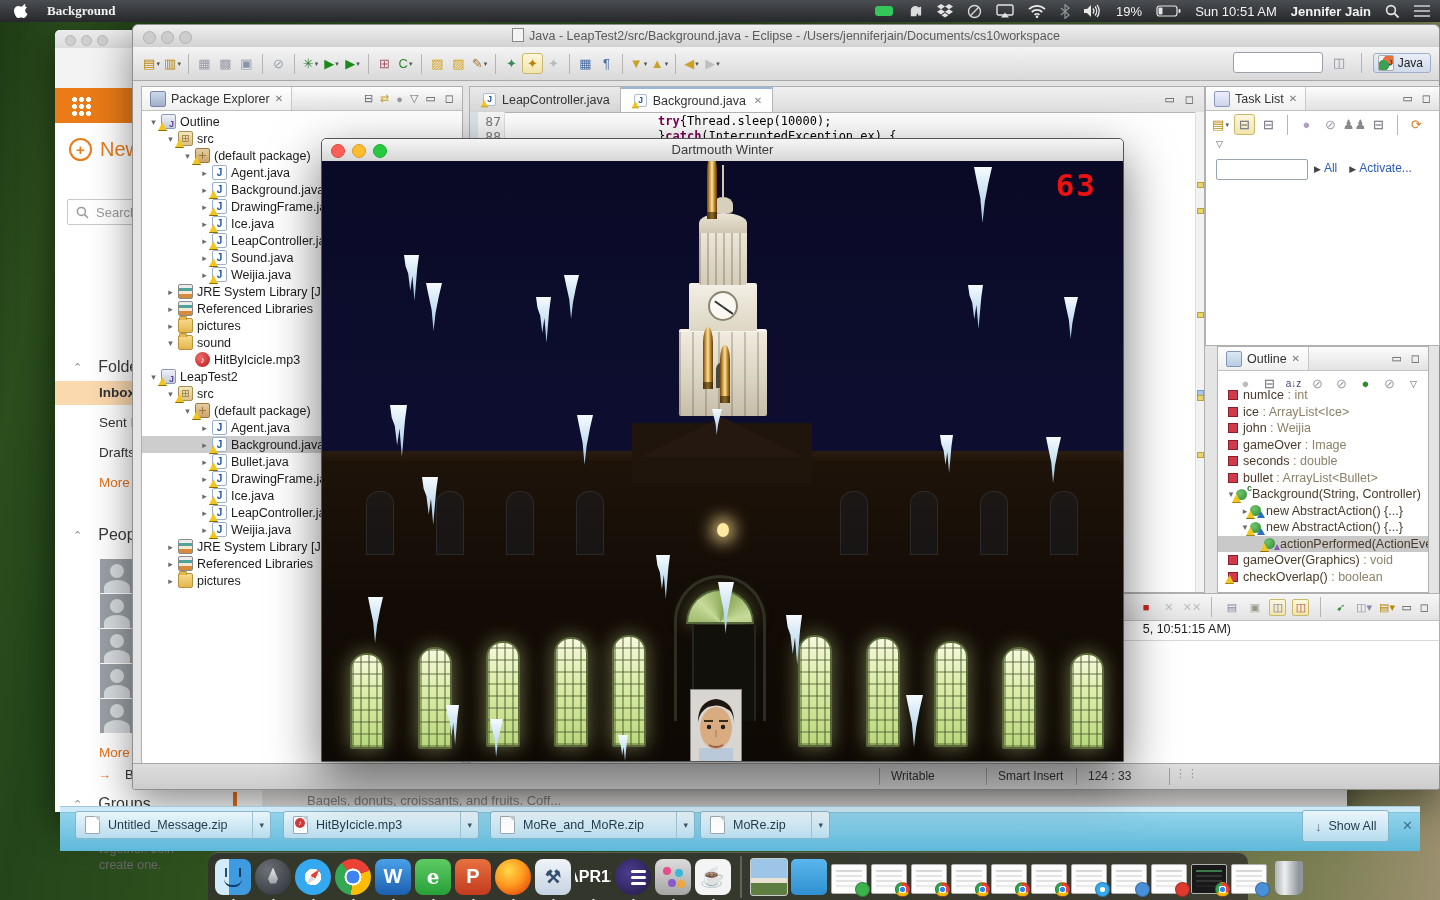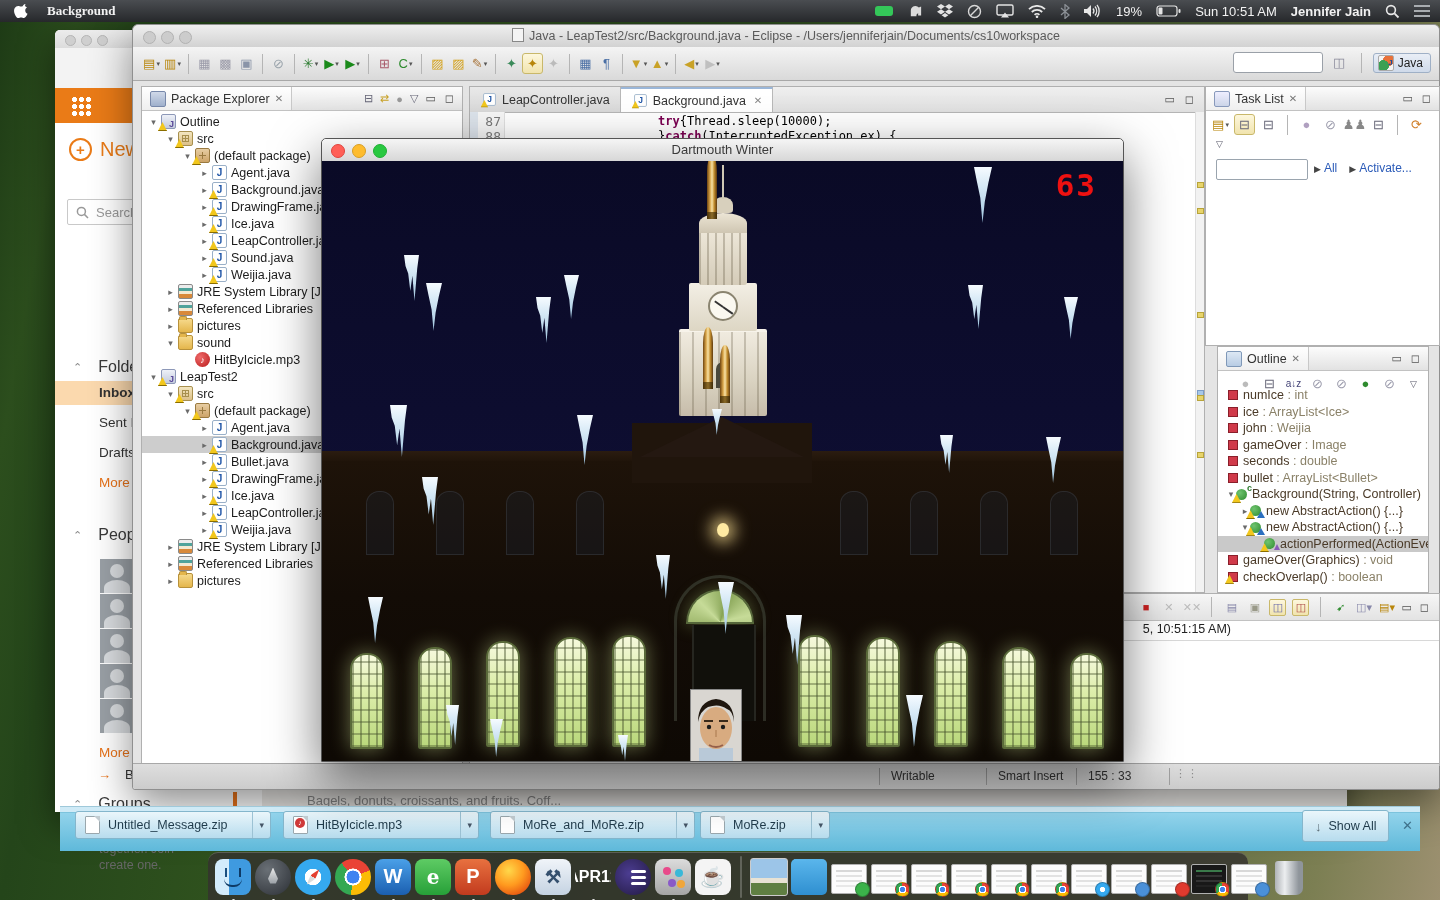--- a/index.html
+++ b/index.html
@@ -820,21 +820,21 @@
         <span id="c-tail">5, 10:51:15 AM)</span>
       </div>
     </div>
 
     <div id="e-status">
       <span class="st-sep" style="left:746px"></span>
       <span class="st-txt" style="left:758px">Writable</span>
       <span class="st-sep" style="left:853px"></span>
       <span class="st-txt" style="left:865px">Smart Insert</span>
       <span class="st-sep" style="left:943px"></span>
-      <span class="st-txt" style="left:955px">155 : 33</span>
+      <span class="st-txt" style="left:955px">124 : 33</span>
       <span class="st-sep" style="left:1036px"></span>
       <span class="st-grip" style="left:1042px">⋮⋮</span>
     </div>
   </div>
 
   <div id="game">
     <div id="g-title">
       <span class="g-dot" style="left:9px;background:#ff5f57;border:1px solid #e0443e"></span>
       <span class="g-dot" style="left:30px;background:#febc2e;border:1px solid #d89e24"></span>
       <span class="g-dot" style="left:51px;background:#28c840;border:1px solid #1faf34"></span>

